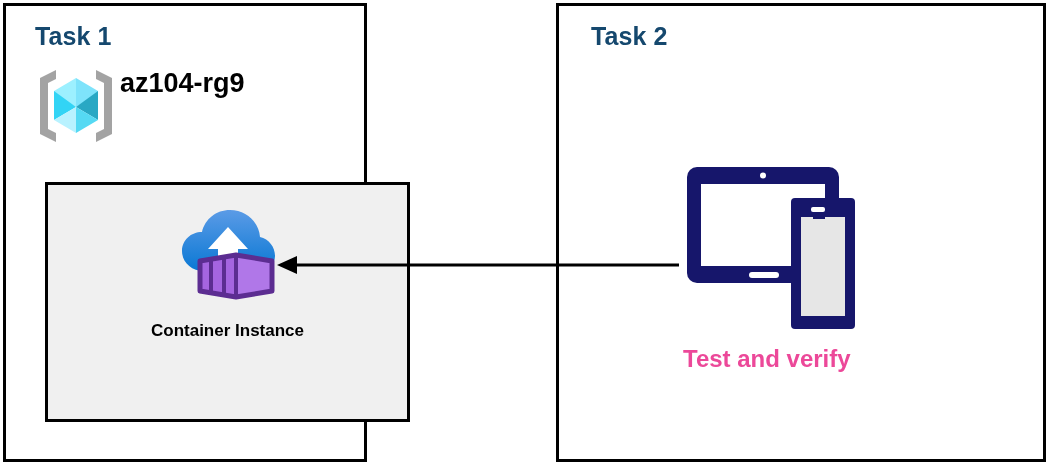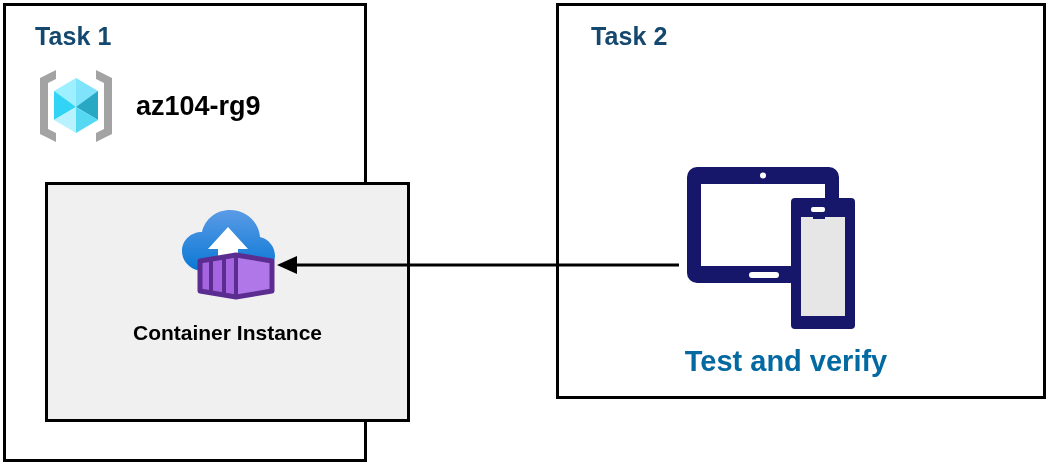--- a/index.html
+++ b/index.html
@@ -21,41 +21,41 @@
   }
 
   
   .panel {
     position: absolute;
     box-sizing: border-box;
     border: 3px solid #000000;
     background: #ffffff;
   }
   #panel-task-1 { left: 3px;   top: 3px; width: 364px; height: 459px; }
-  #panel-task-2 { left: 556px; top: 3px; width: 490px; height: 396px; }
+  #panel-task-2 { left: 556px; top: 3px; width: 490px; height: 459px; }
 
   .panel-title {
     position: absolute;
     font-size: 25px;
     font-weight: bold;
     color: #15486e;
     letter-spacing: 0.1px;
     white-space: nowrap;
   }
   #panel-task-1 .panel-title { left: 29px; top: 16px; }
   #panel-task-2 .panel-title { left: 32px; top: 16px; }
 
   
   .rg-row {
     position: absolute;
     left: 30px;
     top: 62px;
     display: flex;
-    align-items: center;
-    gap: 20px;
+    align-items: flex-start;
+    gap: 4px;
   }
   .rg-icon { width: 80px; height: 76px; display: block; }
   .rg-label {
     font-size: 27px;
     font-weight: bold;
     color: #000000;
     white-space: nowrap;
   }
 
   
@@ -73,21 +73,21 @@
     align-items: center;
   }
   #resource-box .aci-icon {
     width: 96px;
     height: 96px;
     margin-top: 20px;
     display: block;
   }
   #resource-box .resource-label {
     margin-top: 20px;
-    font-size: 21px;
+    font-size: 17px;
     font-weight: bold;
     color: #000000;
     text-align: center;
     white-space: nowrap;
   }
 
   
   #flow-arrow {
     position: absolute;
     left: 275px;
@@ -108,24 +108,24 @@
   #devices-group .devices-icon {
     width: 206px;
     height: 172px;
     display: block;
   }
   #devices-group .devices-label {
     position: absolute;
     left: 0;
     top: 182px;
     width: 206px;
-    text-align: center;
-    font-size: 29px;
-    font-weight: bold;
-    color: #0369a1;
+    text-align: left;
+    font-size: 24px;
+    font-weight: bold;
+    color: #ec4899;
     white-space: nowrap;
   }
 </style>
 </head>
 <body>
 
 <div class="canvas">
 
   <div class="panel" id="panel-task-1">
 

